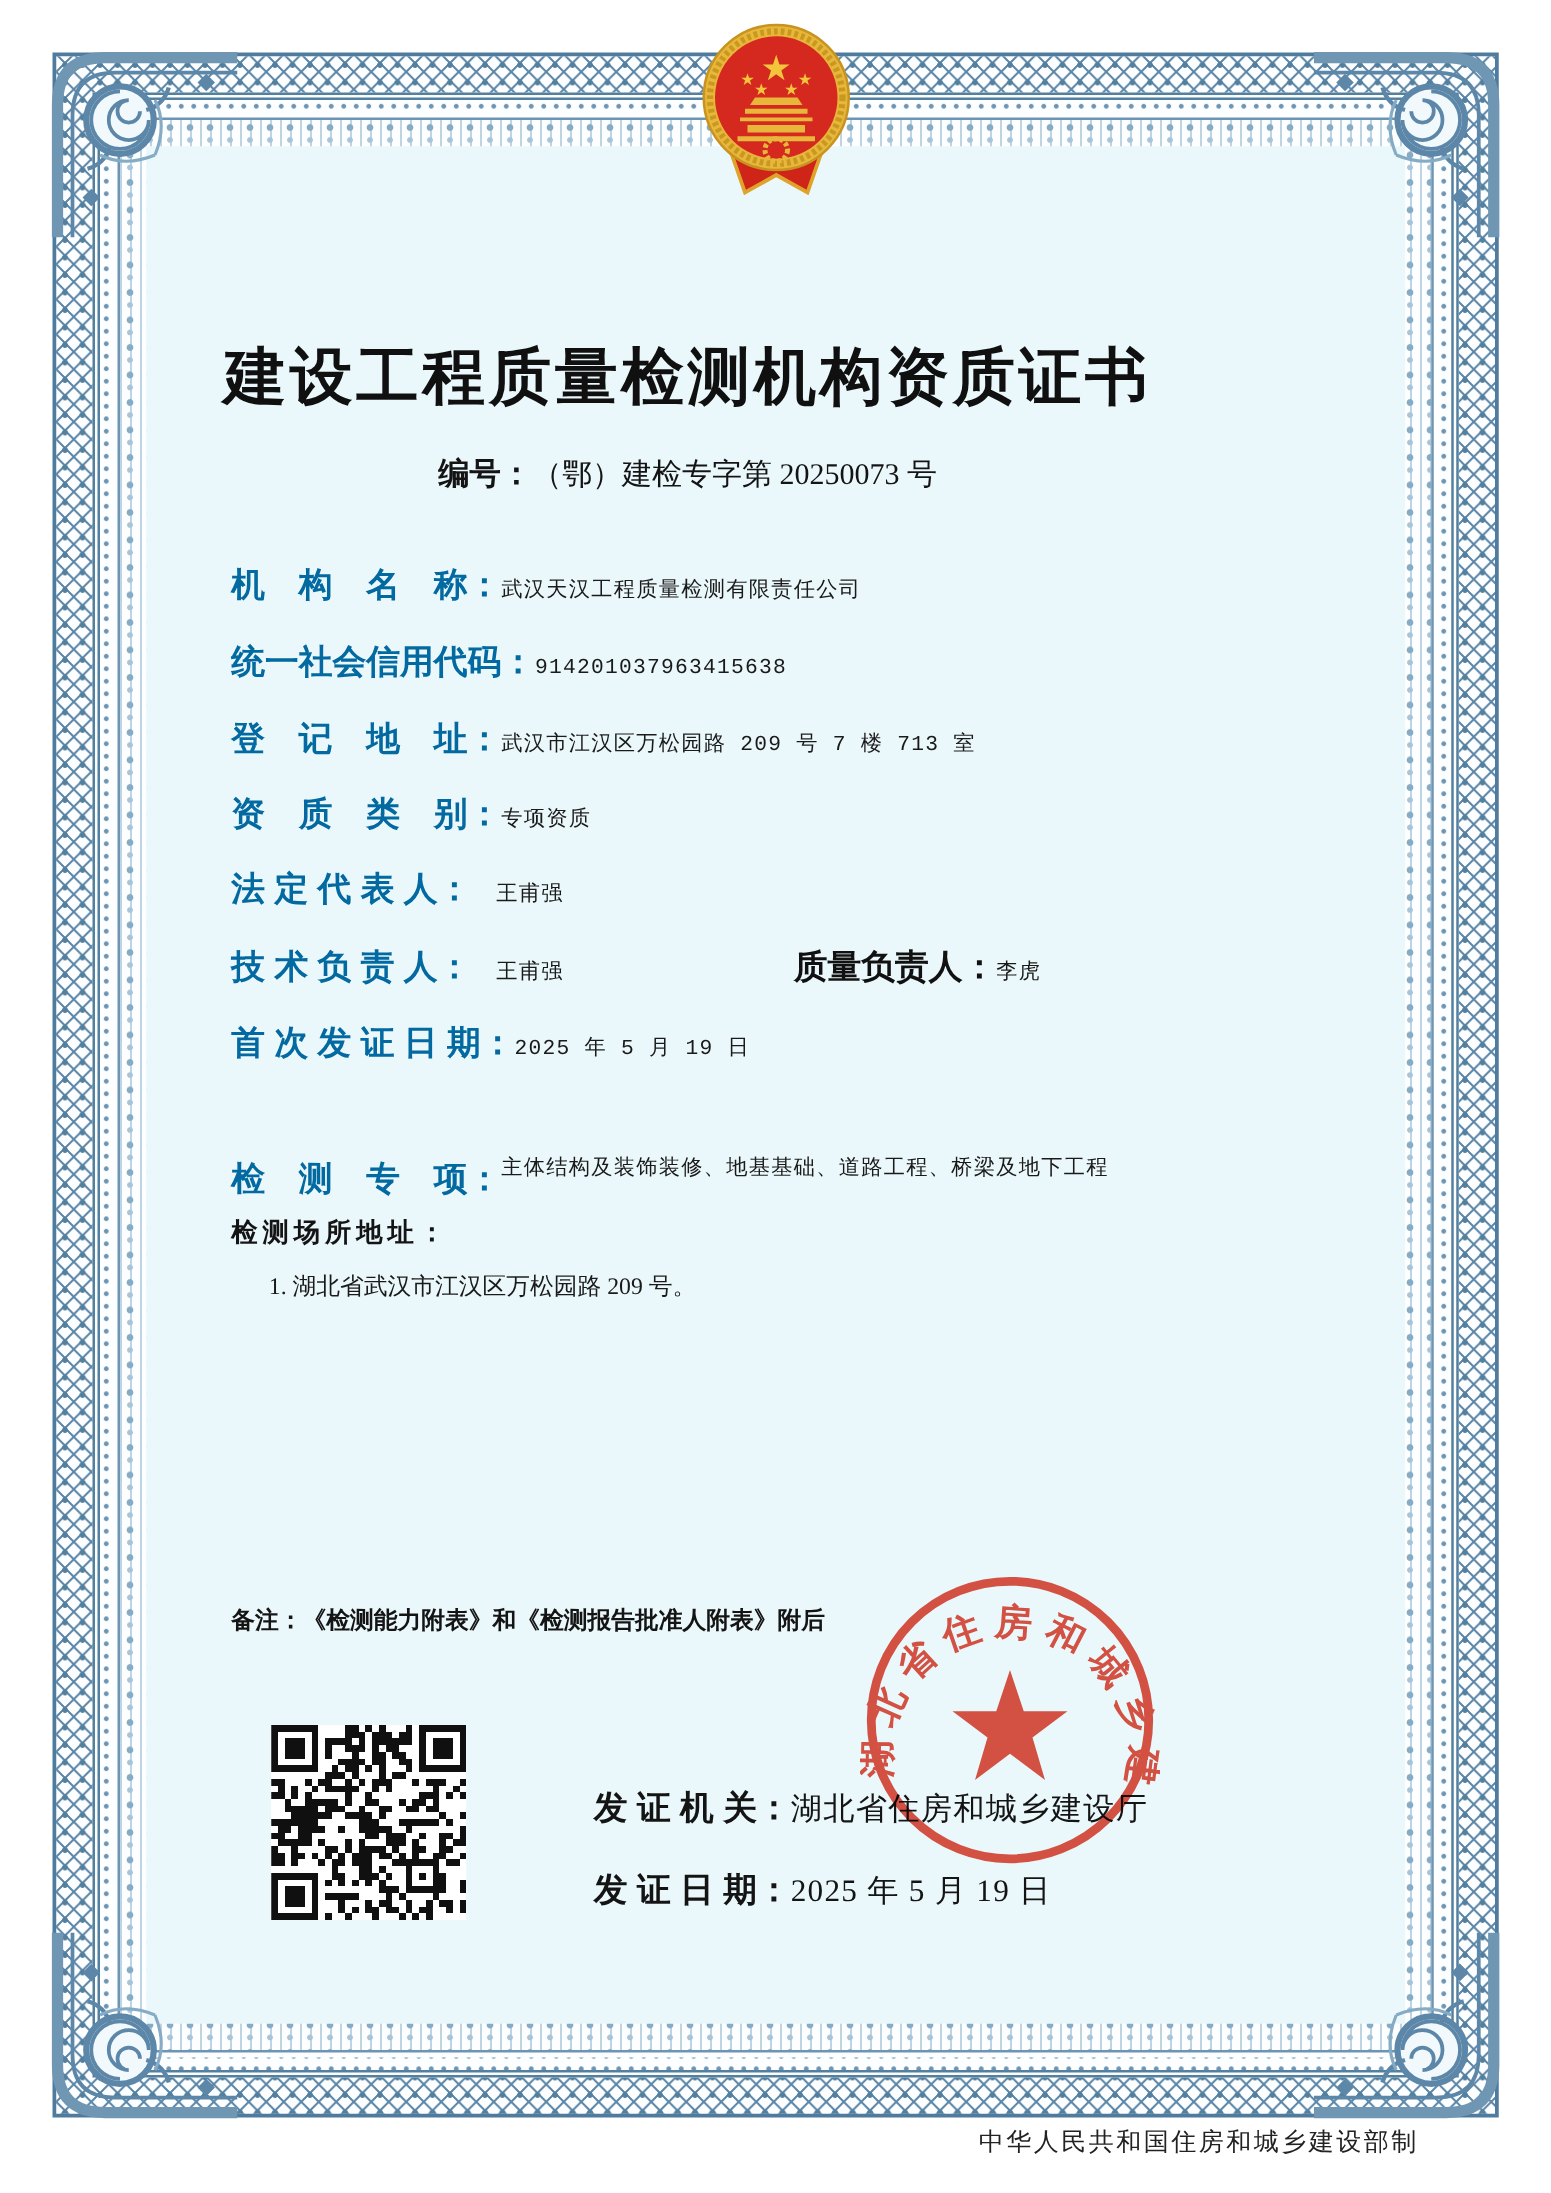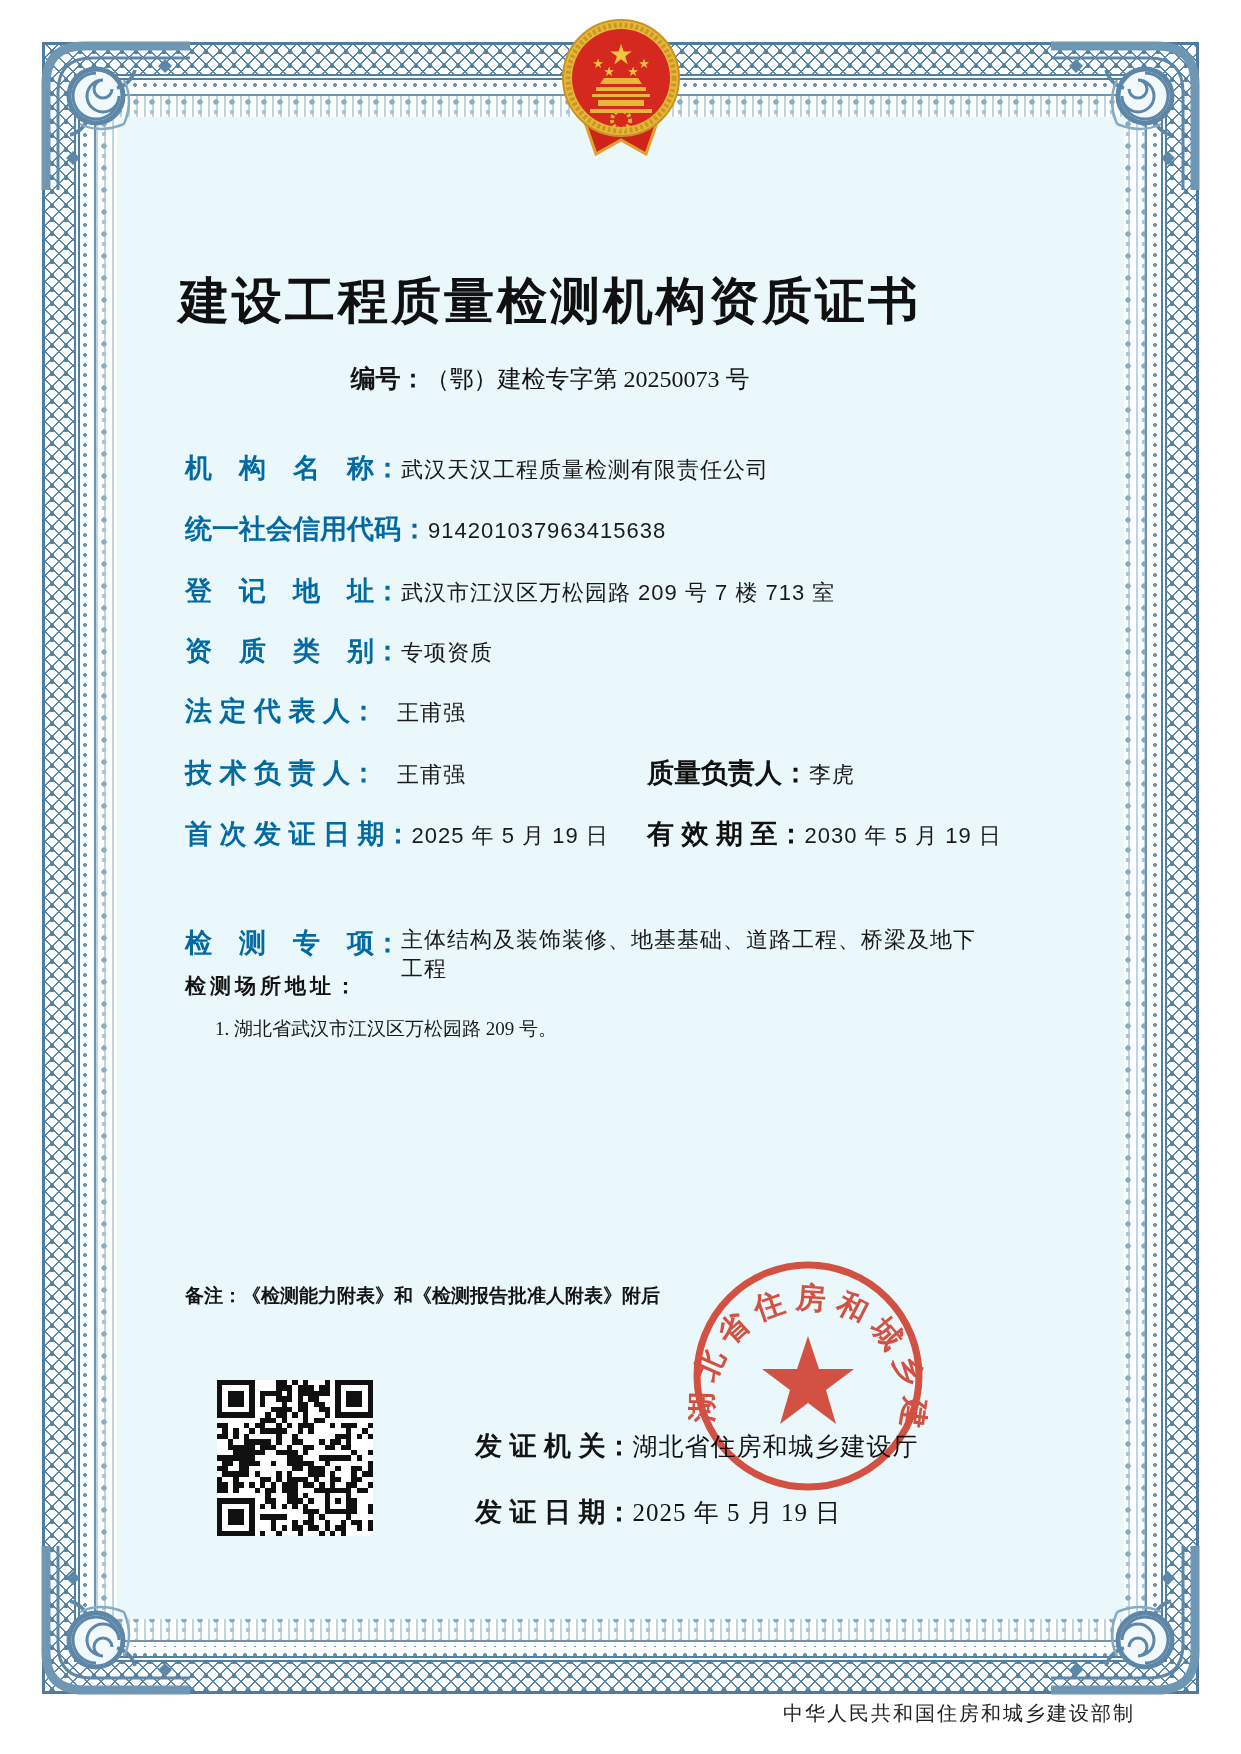--- a/index.html
+++ b/index.html
@@ -57,22 +57,22 @@
     margin-top:16px;
   }
   #number-line{
     top:362px;left:110px;width:880px;text-align:center;z-index:6;
   }
   #number-line .num-label{font-size:25px;font-weight:bold;}
   #number-line .num-value{font-size:24px;font-family:"Liberation Serif",serif;}
 
   .frow{position:absolute;left:185px;white-space:nowrap;z-index:6;}
   .flabel{display:inline-block;min-width:212px;font-size:27px;font-weight:bold;color:#0369a1;vertical-align:baseline;}
-  .fvalue{font-size:22px;font-family:Liberation Sans, sans-serif;color:#1a1a1a;letter-spacing:1px;}
-  .pair2{position:absolute;left:450px;top:0;white-space:nowrap;margin-left:12px;}
+  .fvalue{font-size:17px;font-family:Liberation Mono, monospace;color:#1a1a1a;letter-spacing:1px;}
+  .pair2{position:absolute;left:450px;top:0;white-space:nowrap;}
   .flabel2{display:inline-block;font-size:27px;font-weight:bold;color:#111;}
   #row-scope{white-space:normal;margin-top:48px;}
   #row-scope .fvalue{display:inline-block;width:585px;vertical-align:top;line-height:1.32;white-space:normal;}
   #row-scope .flabel{vertical-align:top;}
 
   #sites-label{top:972px;left:185px;font-size:21px;font-weight:bold;letter-spacing:4px;z-index:6;}
   #sites-item{top:1016px;left:215px;font-size:19px;font-family:"Liberation Serif",serif;color:#1a1a1a;z-index:6;}
 
   #remark-line{top:1283px;left:185px;font-size:19px;font-weight:bold;z-index:6;white-space:nowrap;}
 
@@ -187,23 +187,20 @@
   <span class="flabel">法 定 代 表 人：</span><span class="fvalue">王甫强</span>
 </div>
 <div class="frow" style="top:755px">
   <span class="flabel">技 术 负 责 人：</span><span class="fvalue">王甫强</span>
   <span class="pair2">
     <span class="flabel2">质量负责人：</span><span class="fvalue">李虎</span>
   </span>
 </div>
 <div class="frow" style="top:816px">
   <span class="flabel">首 次 发 证 日 期：</span><span class="fvalue">2025 年 5 月 19 日</span>
-  <span class="pair2">
-    <span class="flabel2">有 效 期 至：</span><span class="fvalue">2030 年 5 月 19 日</span>
-  </span>
 </div>
 <div class="frow" id="row-scope" style="top:877px">
   <span class="flabel">检　测　专　项：</span><span class="fvalue">主体结构及装饰装修、地基基础、道路工程、桥梁及地下工程</span>
 </div>
 
 <div class="abs" id="sites-label">检测场所地址：</div>
 <div class="abs" id="sites-item">1. 湖北省武汉市江汉区万松园路 209 号。</div>
 
 <div class="abs" id="remark-line">
   <span>备注：</span><span>《检测能力附表》和《检测报告批准人附表》附后</span>

